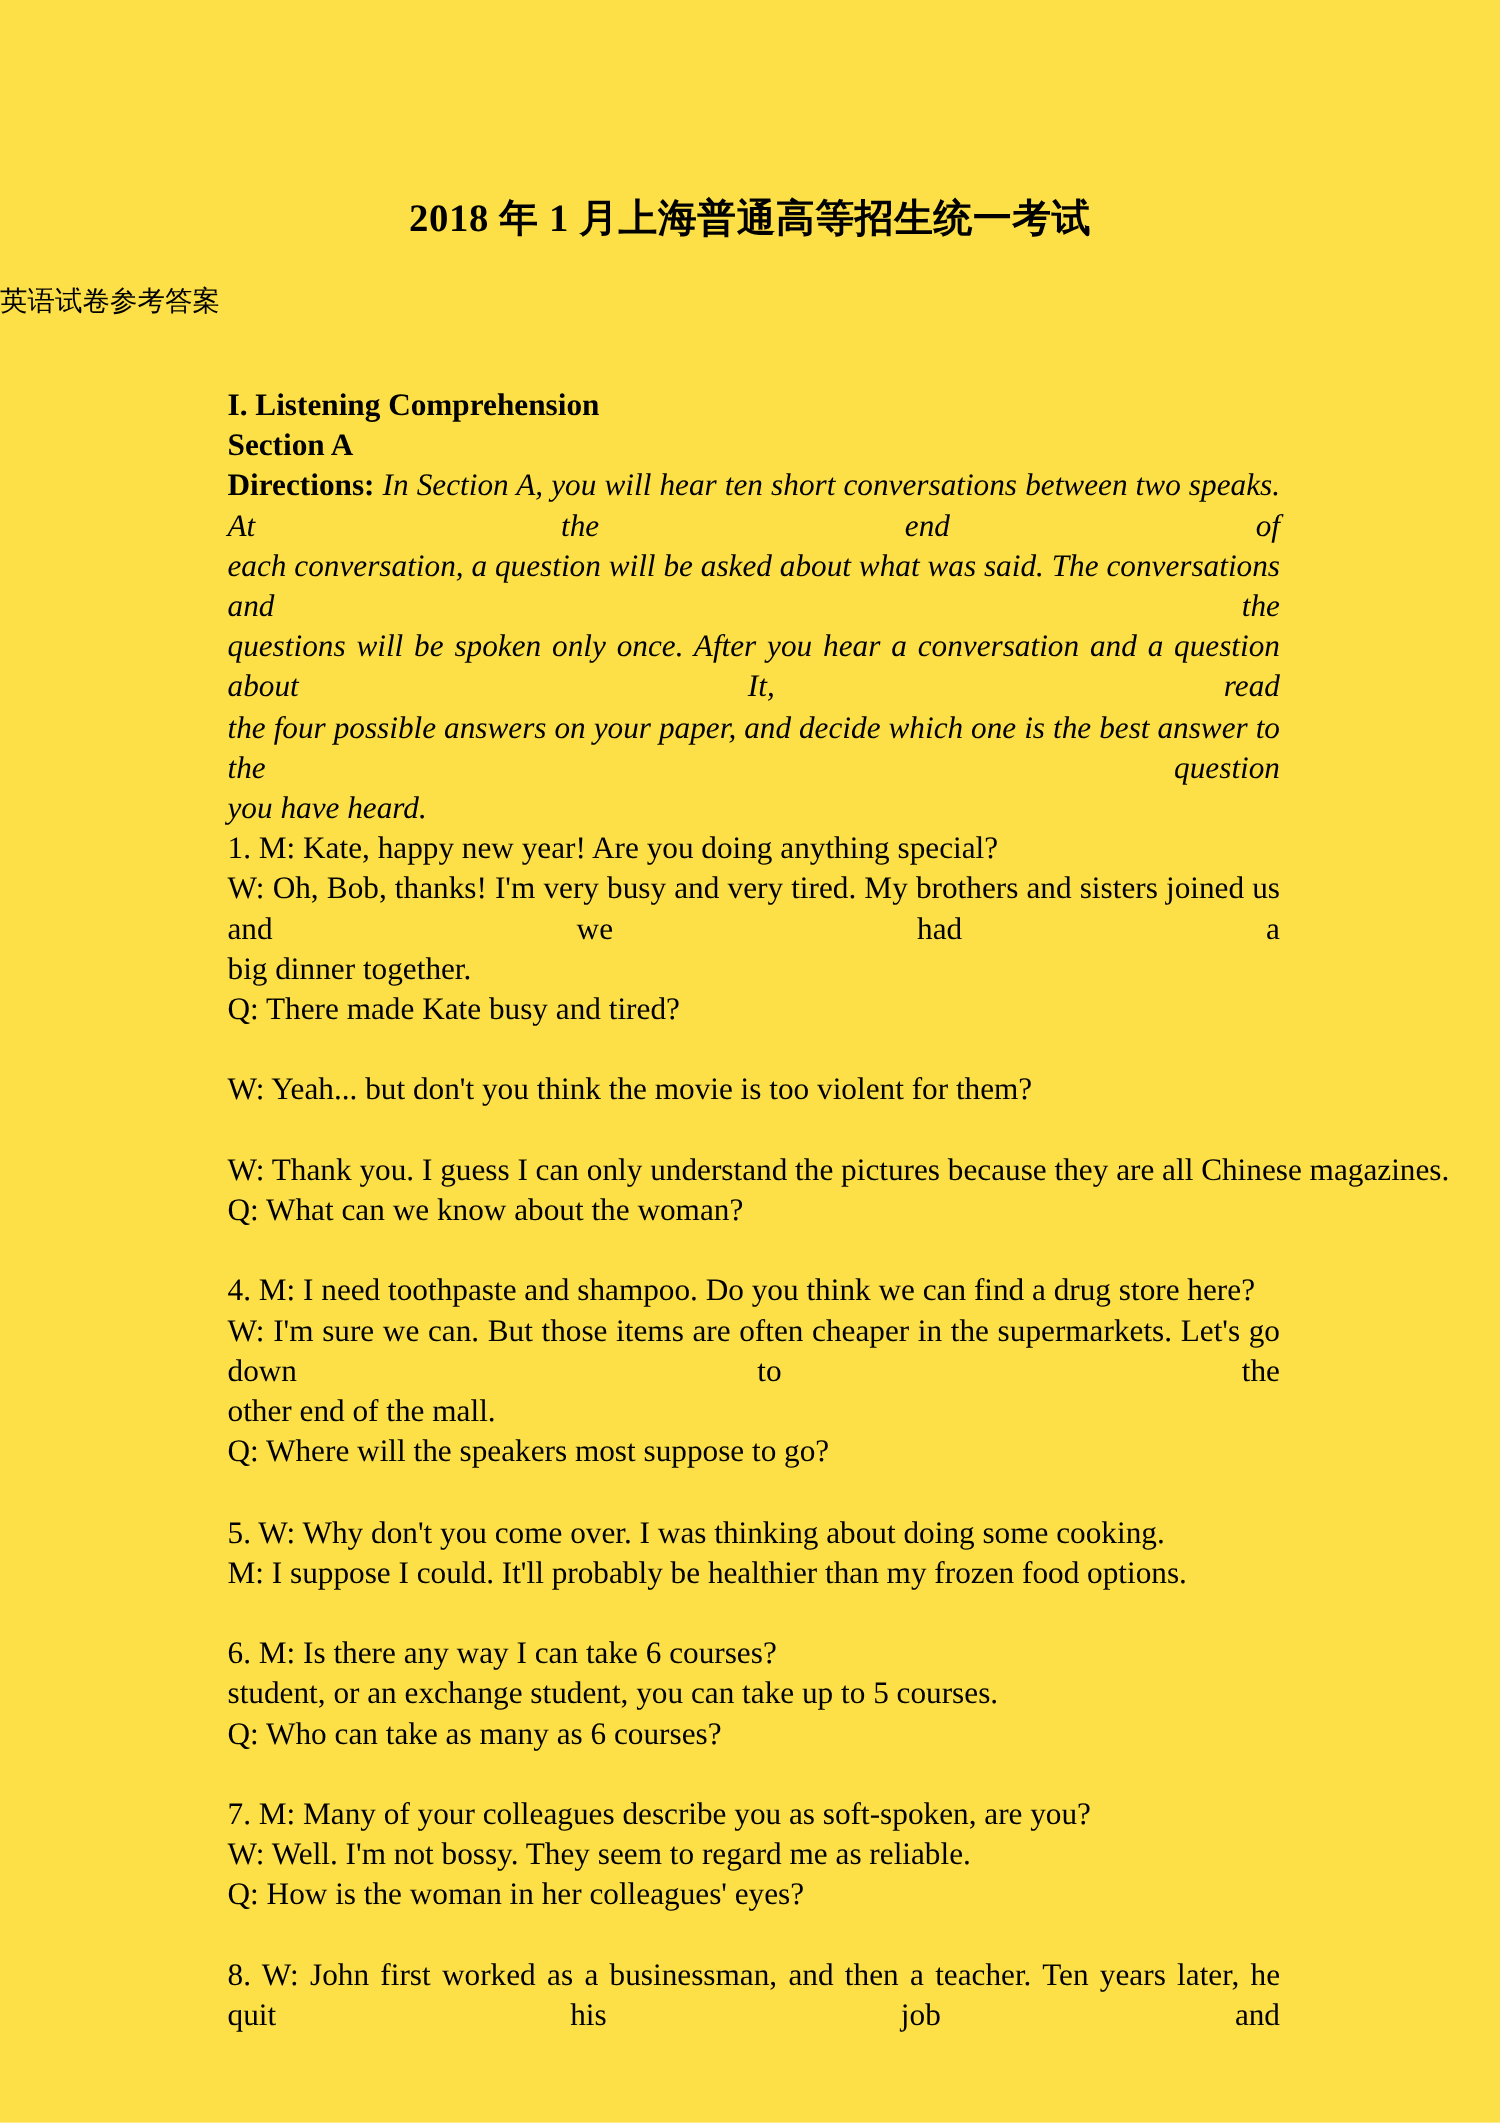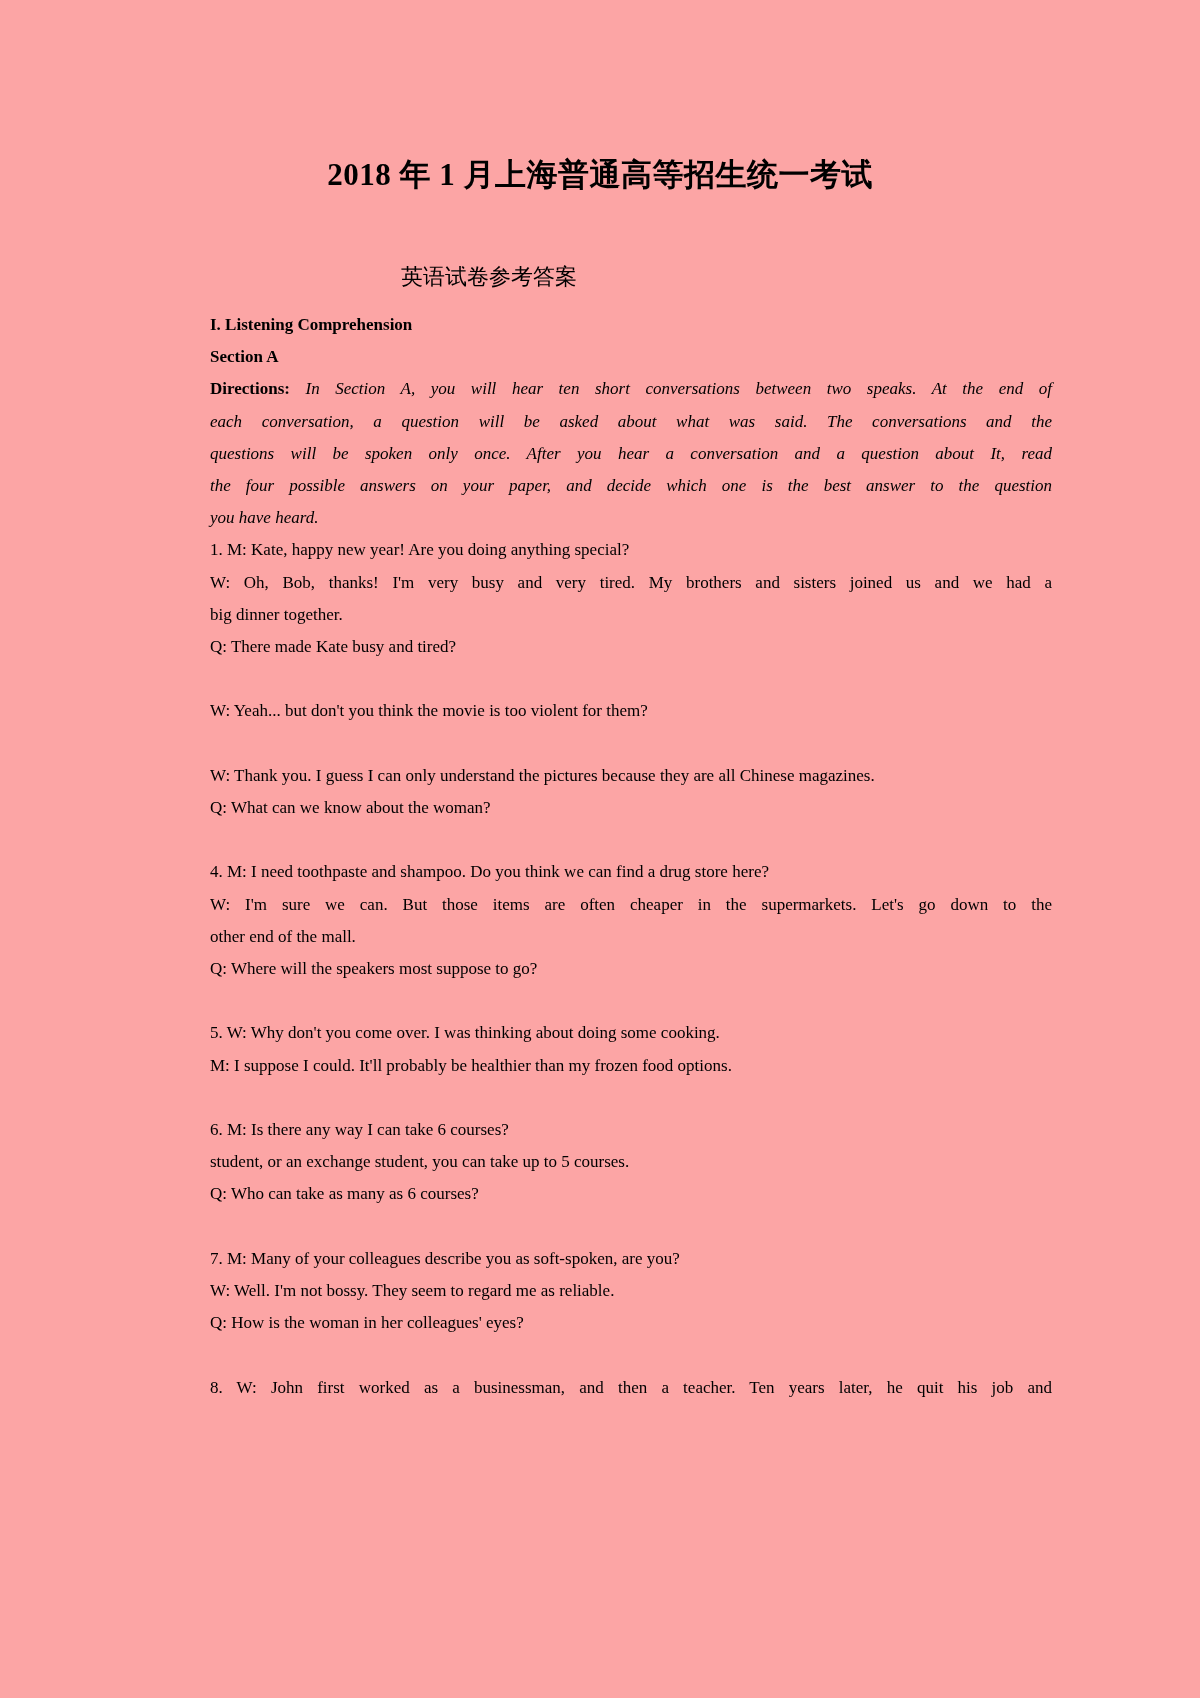--- a/index.html
+++ b/index.html
@@ -13,51 +13,48 @@
       overflow: hidden;
       position: relative;
       color: #000;
       font-family: "Liberation Serif", "DejaVu Serif", serif;
     }
     .page {
       position: absolute;
       left: 0; top: 0;
       width: 1200px;
       height: 1698px;
-      background: #fca5a5;
+      background: #fde047;
     }
     .title {
       position: absolute;
       top: 155px;
       left: 0;
       width: 1200px;
       text-align: center;
       font-size: 31px;
       font-weight: bold;
       letter-spacing: 0.5px;
       line-height: 40px;
     }
     .subtitle {
       position: absolute;
       top: 226px;
       left: 0;
       width: 978px;
-      text-align: center;
       font-size: 22px;
       line-height: 30px;
-      margin-top: 36px;
     }
     .content {
       position: absolute;
       top: 309px;
       left: 182px;
       width: 842px;
-      font-size: 17px;
+      font-size: 25px;
       line-height: 32.2px;
-      margin-left: 28px;
     }
     .line { display: block; white-space: nowrap; }
     .bold { font-weight: bold; }
     .justify {
       text-align: justify;
       text-align-last: justify;
       white-space: normal;
     }
     .italic { font-style: italic; }
     .blank { display: block; height: 32.2px; }

